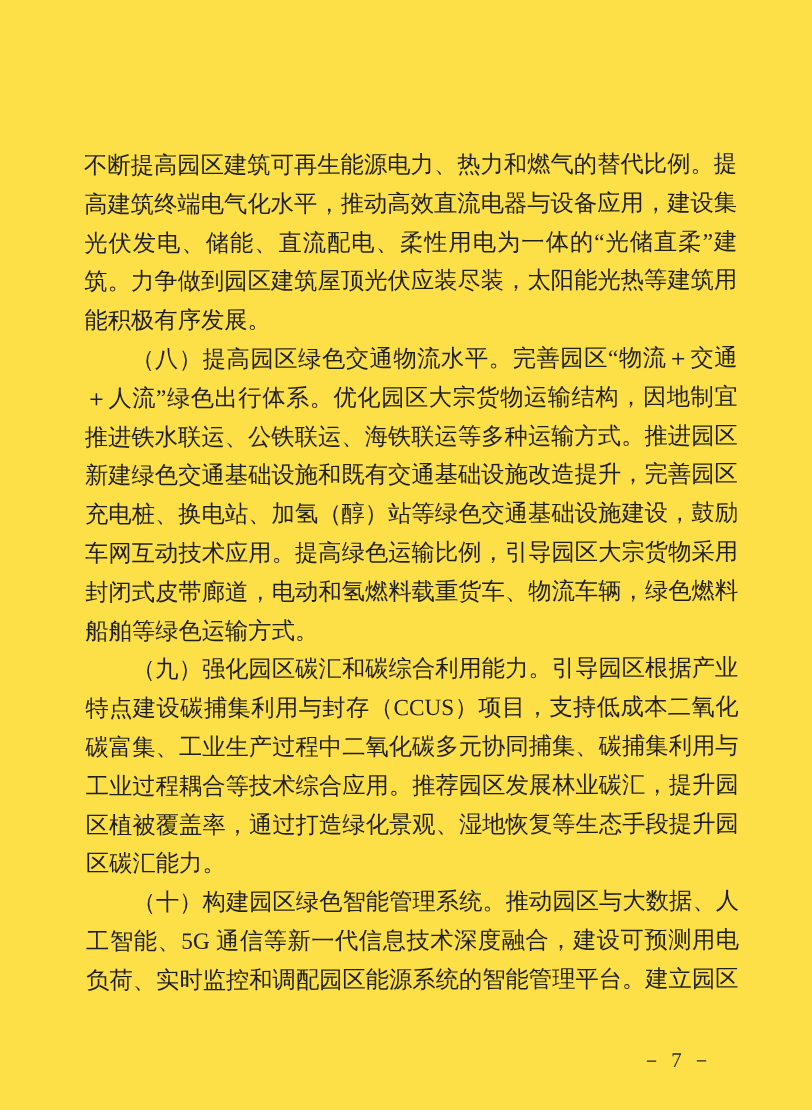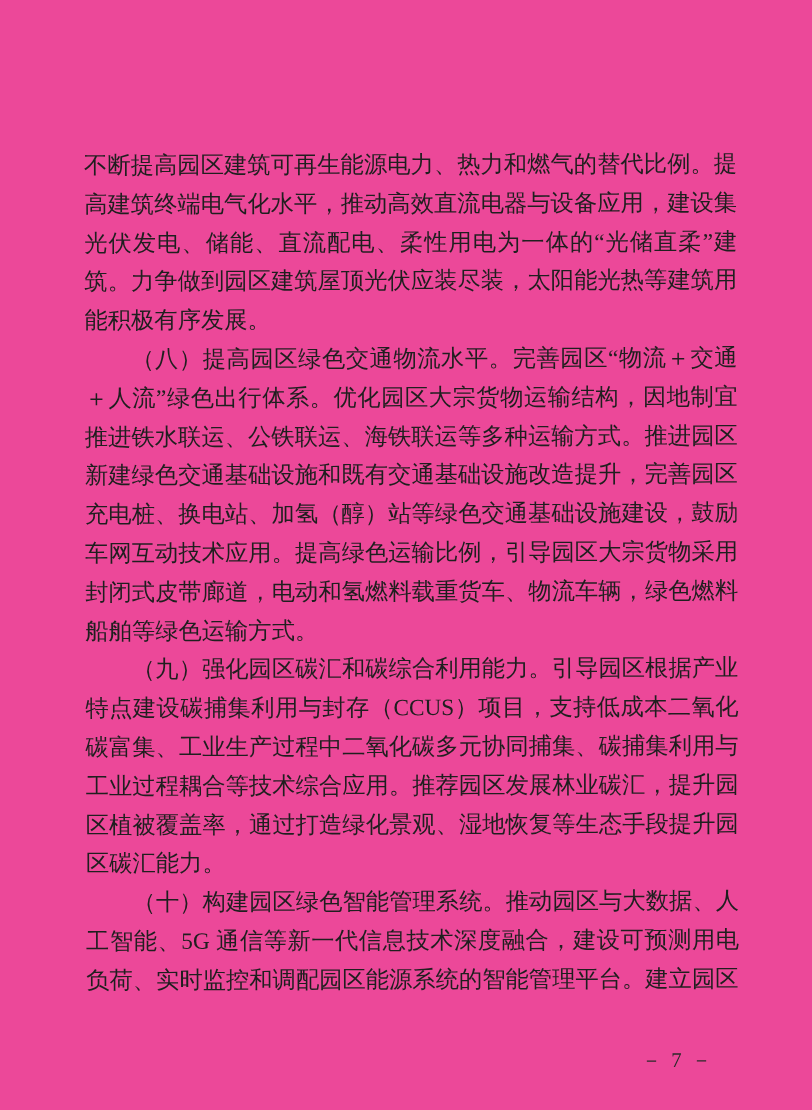--- a/index.html
+++ b/index.html
@@ -6,21 +6,21 @@
     margin: 0;
     padding: 0;
     background: #e8e8e8;
     font-family: "Liberation Serif", "DejaVu Serif", serif;
   }
   .page {
     position: relative;
     width: 812px;
     height: 1110px;
     margin: 0 auto;
-    background: #ec4899;
+    background: #fde047;
     overflow: hidden;
     color: #1f1f1f;
   }
   .text-block {
     position: absolute;
     left: 84px;
     top: 146px;
     width: 653px;
     font-size: 23.3px;
     line-height: 38.8px;

